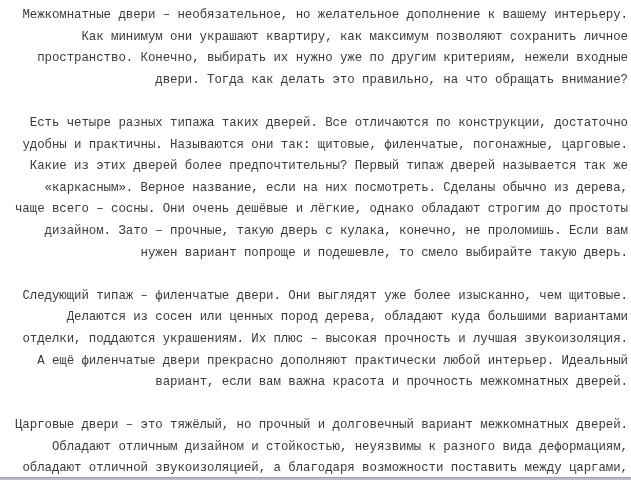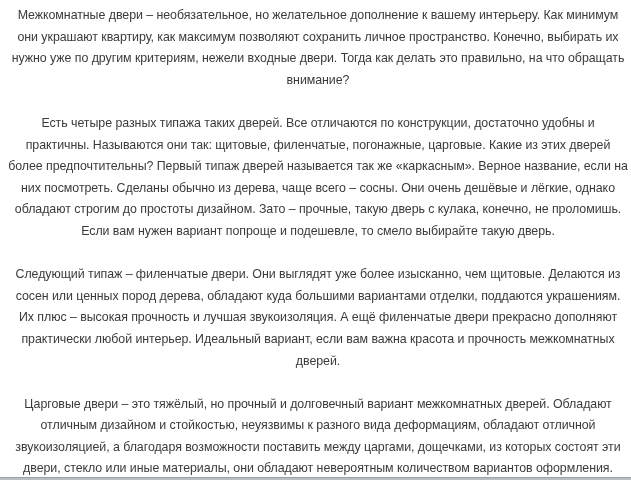--- a/index.html
+++ b/index.html
@@ -19,21 +19,22 @@
       top: 5px;
       width: 620px;
       font-family: "Liberation Sans", sans-serif;
       font-size: 12.4px;
       line-height: 21.6px;
       color: #3a3a3a;
       letter-spacing: -0.05px;
     }
     .article p {
       margin: 0 0 21.6px 0;
-      text-align: center;
+      text-align: right;
+      font-family: Liberation Mono, monospace;
     }
     .bottom-edge {
       position: absolute;
       left: 0;
       top: 477px;
       width: 631px;
       height: 3px;
       background: #b9bec6;
       border-top: 1px solid #9aa1ab;
       box-sizing: border-box;

